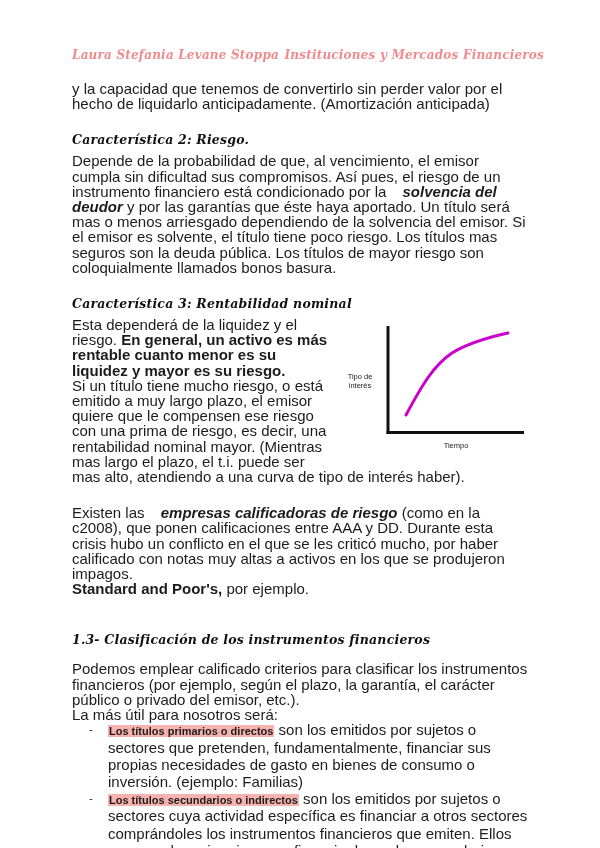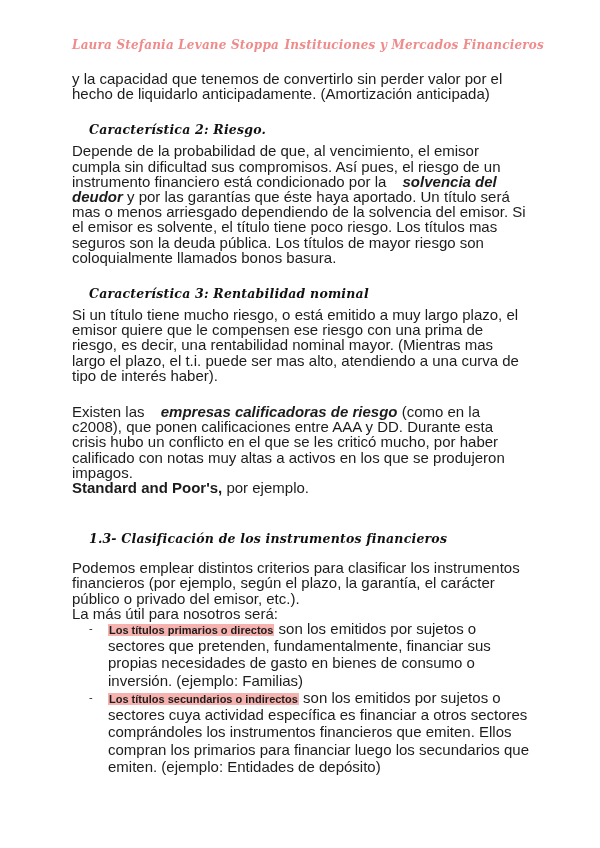--- a/index.html
+++ b/index.html
@@ -5,21 +5,21 @@
   * { margin: 0; padding: 0; box-sizing: border-box; }
   html, body { background: #ffffff; }
   body {
     width: 600px; height: 848px;
     font-family: "Liberation Sans", sans-serif;
     color: #1c1c1c;
     overflow: hidden;
   }
   .page {
     width: 600px; height: 748px;
-    padding: 38px 70px 0 72px;
+    padding: 48px 70px 0 72px;
   }
   .doc-header {
     display: flex;
     justify-content: space-between;
     margin-right: -14px;
     margin-bottom: 19px;
   }
   .hand {
     font-family: "DejaVu Serif", serif;
     font-style: italic;
@@ -32,21 +32,21 @@
   }
   p.body, .li-text {
     font-size: 15px;
     line-height: 15.2px;
   }
   .gap { height: 15px; }
   .gap-lg { height: 21px; }
   h2.hand {
     color: #111111;
     font-size: 12.5px;
-    margin: 0 0 6px 17px;
+    margin: 0 0 6px 0;
   }
   .seg-b  { font-weight: bold; }
   .seg-bi { font-weight: bold; font-style: italic; margin-left: 12px; }
   .seg-hl { font-weight: bold; background: #f5b2ae; padding: 0 1px; }
   
   .chart-float {
     float: right;
     width: 192px;
     height: 136px;
     margin: 6px 0 4px 10px;
@@ -96,37 +96,52 @@
   <div class="gap-lg"></div>
 
   <h2 class="hand">Característica 2: Riesgo.</h2>
   <p class="body"><span>Depende de la probabilidad de que, al vencimiento, el emisor cumpla sin dificultad sus compromisos. Así pues, el riesgo de un instrumento financiero está condicionado por la </span><span class="seg-bi">solvencia del deudor</span><span> y por las garantías que éste haya aportado. Un título será mas o menos arriesgado dependiendo de la solvencia del emisor. Si el emisor es solvente, el título tiene poco riesgo. Los títulos mas seguros son la deuda pública. Los títulos de mayor riesgo son coloquialmente llamados bonos basura.</span></p>
 
   <div class="gap-lg"></div>
 
   <h2 class="hand">Característica 3: Rentabilidad nominal</h2>
 
   <div class="clearfix">
+    <div class="chart-float">
+      <div class="chart-row">
+        <div class="chart-ylabel">
+          <span>Tipo de</span><br>
+          <span>interés</span>
+        </div>
+        <svg width="146" height="116" viewBox="0 0 146 116">
+          <line x1="6" y1="3" x2="6" y2="111" stroke="#111111" stroke-width="3"></line>
+          <line x1="4.5" y1="109.5" x2="142" y2="109.5" stroke="#111111" stroke-width="3"></line>
+          <path d="M 24 92 C 40 62, 52 42, 70 30 C 86 20, 108 14, 126 10" fill="none" stroke="#cc00cc" stroke-width="3" stroke-linecap="round"></path>
+        </svg>
+      </div>
+      <div class="chart-xlabel">Tiempo</div>
+    </div>
 
+    <p class="body"><span>Esta dependerá de la liquidez y el riesgo. </span><span class="seg-b">En general, un activo es más rentable cuanto menor es su liquidez y mayor es su riesgo.</span></p>
     <p class="body">Si un título tiene mucho riesgo, o está emitido a muy largo plazo, el emisor quiere que le compensen ese riesgo con una prima de riesgo, es decir, una rentabilidad nominal mayor. (Mientras mas largo el plazo, el t.i. puede ser mas alto, atendiendo a una curva de tipo de interés haber).</p>
   </div>
 
   <div class="gap-lg"></div>
 
   <p class="body"><span>Existen las </span><span class="seg-bi">empresas calificadoras de riesgo</span><span> (como en la c2008), que ponen calificaciones entre AAA y DD. Durante esta crisis hubo un conflicto en el que se les criticó mucho, por haber calificado con notas muy altas a activos en los que se produjeron impagos.</span></p>
   <p class="body"><span class="seg-b">Standard and Poor's,</span><span> por ejemplo.</span></p>
 
   <div class="gap-lg"></div>
     <div class="gap"></div>
 
   <h2 class="hand">1.3- Clasificación de los instrumentos financieros</h2>
 
   <div class="gap" style="height:8px;"></div>
 
-  <p class="body">Podemos emplear distintos criterios para clasificar los instrumentos financieros (por ejemplo, según el plazo, la garantía, el carácter público o privado del emisor, etc.).</p>
+  <p class="body">Podemos emplear calificado criterios para clasificar los instrumentos financieros (por ejemplo, según el plazo, la garantía, el carácter público o privado del emisor, etc.).</p>
   <p class="body">La más útil para nosotros será:</p>
 
   <ul class="dash-list">
     <li>
       <span class="dash">-</span><span class="seg-hl">Los títulos primarios o directos</span><span class="li-text"> son los emitidos por sujetos o sectores que pretenden, fundamentalmente, financiar sus propias necesidades de gasto en bienes de consumo o inversión. (ejemplo: Familias)</span>
     </li>
     <li>
       <span class="dash">-</span><span class="seg-hl">Los títulos secundarios o indirectos</span><span class="li-text"> son los emitidos por sujetos o sectores cuya actividad específica es financiar a otros sectores comprándoles los instrumentos financieros que emiten. Ellos compran los primarios para financiar luego los secundarios que emiten. (ejemplo: Entidades de depósito)</span>
     </li>
   </ul>

